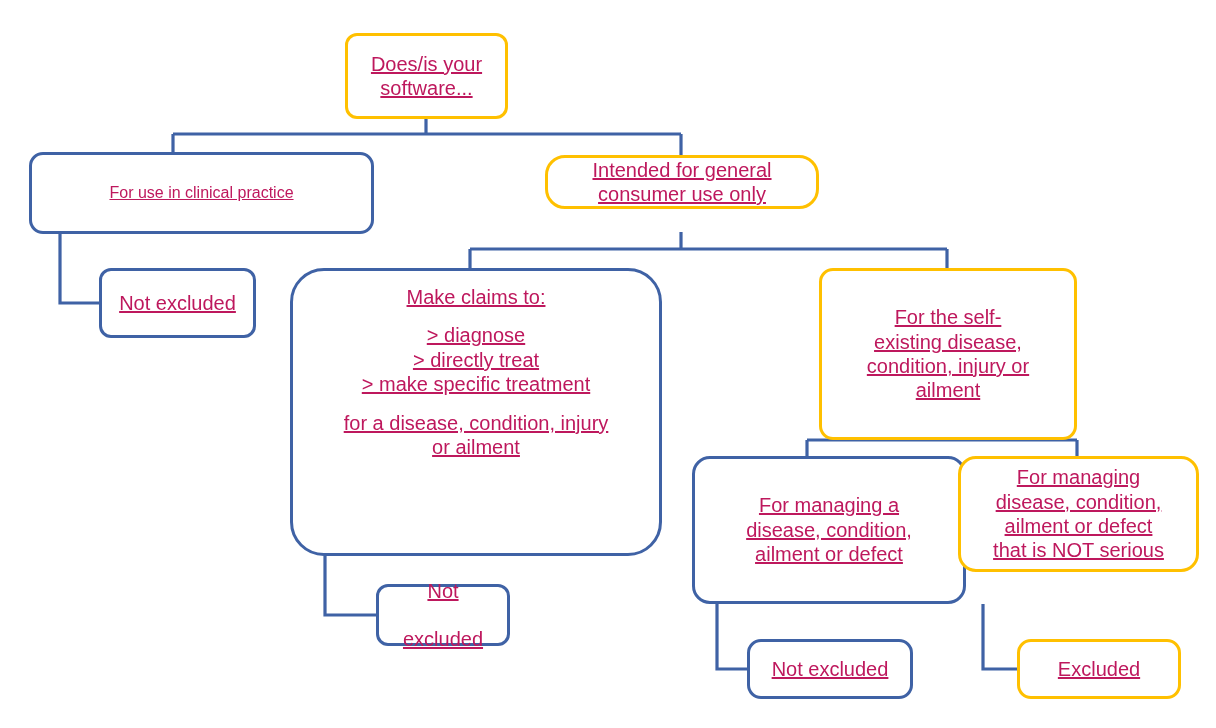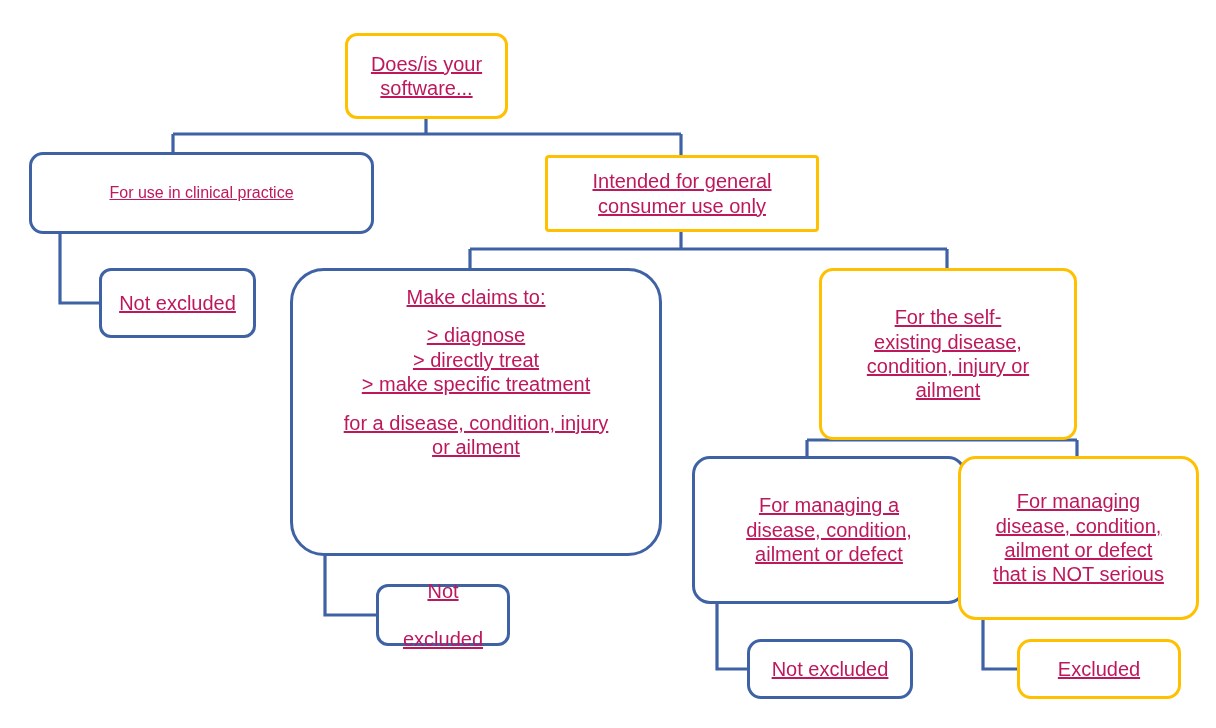--- a/index.html
+++ b/index.html
@@ -42,26 +42,26 @@
   .node .line {
     display: block;
     text-align: center;
     line-height: 1.22;
     white-space: pre;
   }
 
   
   #n-root         { left: 345px; top: 33px;  width: 163px; height: 86px;  border-radius: 12px; font-size: 20px; }
   #n-clinical     { left: 29px;  top: 152px; width: 345px; height: 82px;  border-radius: 14px; font-size: 16px; }
-  #n-consumer     { left: 545px; top: 155px; width: 274px; height: 77px;  border-radius: 4px; font-size: 20px; }
+  #n-consumer     { left: 545px; top: 155px; width: 274px; height: 54px;  border-radius: 20px; font-size: 20px; }
   #n-notexcl-1    { left: 99px;  top: 268px; width: 157px; height: 70px;  border-radius: 12px; font-size: 20px; }
   #n-claims       { left: 290px; top: 268px; width: 372px; height: 288px; border-radius: 34px; font-size: 20px; padding: 14px 24px 10px 24px; justify-content: flex-start; }
   #n-selfmgmt     { left: 819px; top: 268px; width: 258px; height: 172px; border-radius: 14px; font-size: 20px; }
   #n-serious      { left: 692px; top: 456px; width: 274px; height: 148px; border-radius: 18px; font-size: 20px; }
-  #n-notserious   { left: 958px; top: 456px; width: 241px; height: 164px; border-radius: 18px; font-size: 20px; }
+  #n-notserious   { left: 958px; top: 456px; width: 241px; height: 116px; border-radius: 18px; font-size: 20px; }
   #n-notexcl-2    { left: 376px; top: 584px; width: 134px; height: 62px;  border-radius: 12px; font-size: 20px; gap: 24px; }
   #n-notexcl-3    { left: 747px; top: 639px; width: 166px; height: 60px;  border-radius: 14px; font-size: 20px; }
   #n-excluded     { left: 1017px;top: 639px; width: 164px; height: 60px;  border-radius: 14px; font-size: 20px; }
 
   #n-claims .claims-title { text-align: center; margin-bottom: 14px; }
   #n-claims .claims-bullets { text-align: left; }
   #n-claims .claims-tail { text-align: left; margin-top: 14px; }
 </style>
 </head>
 <body>

